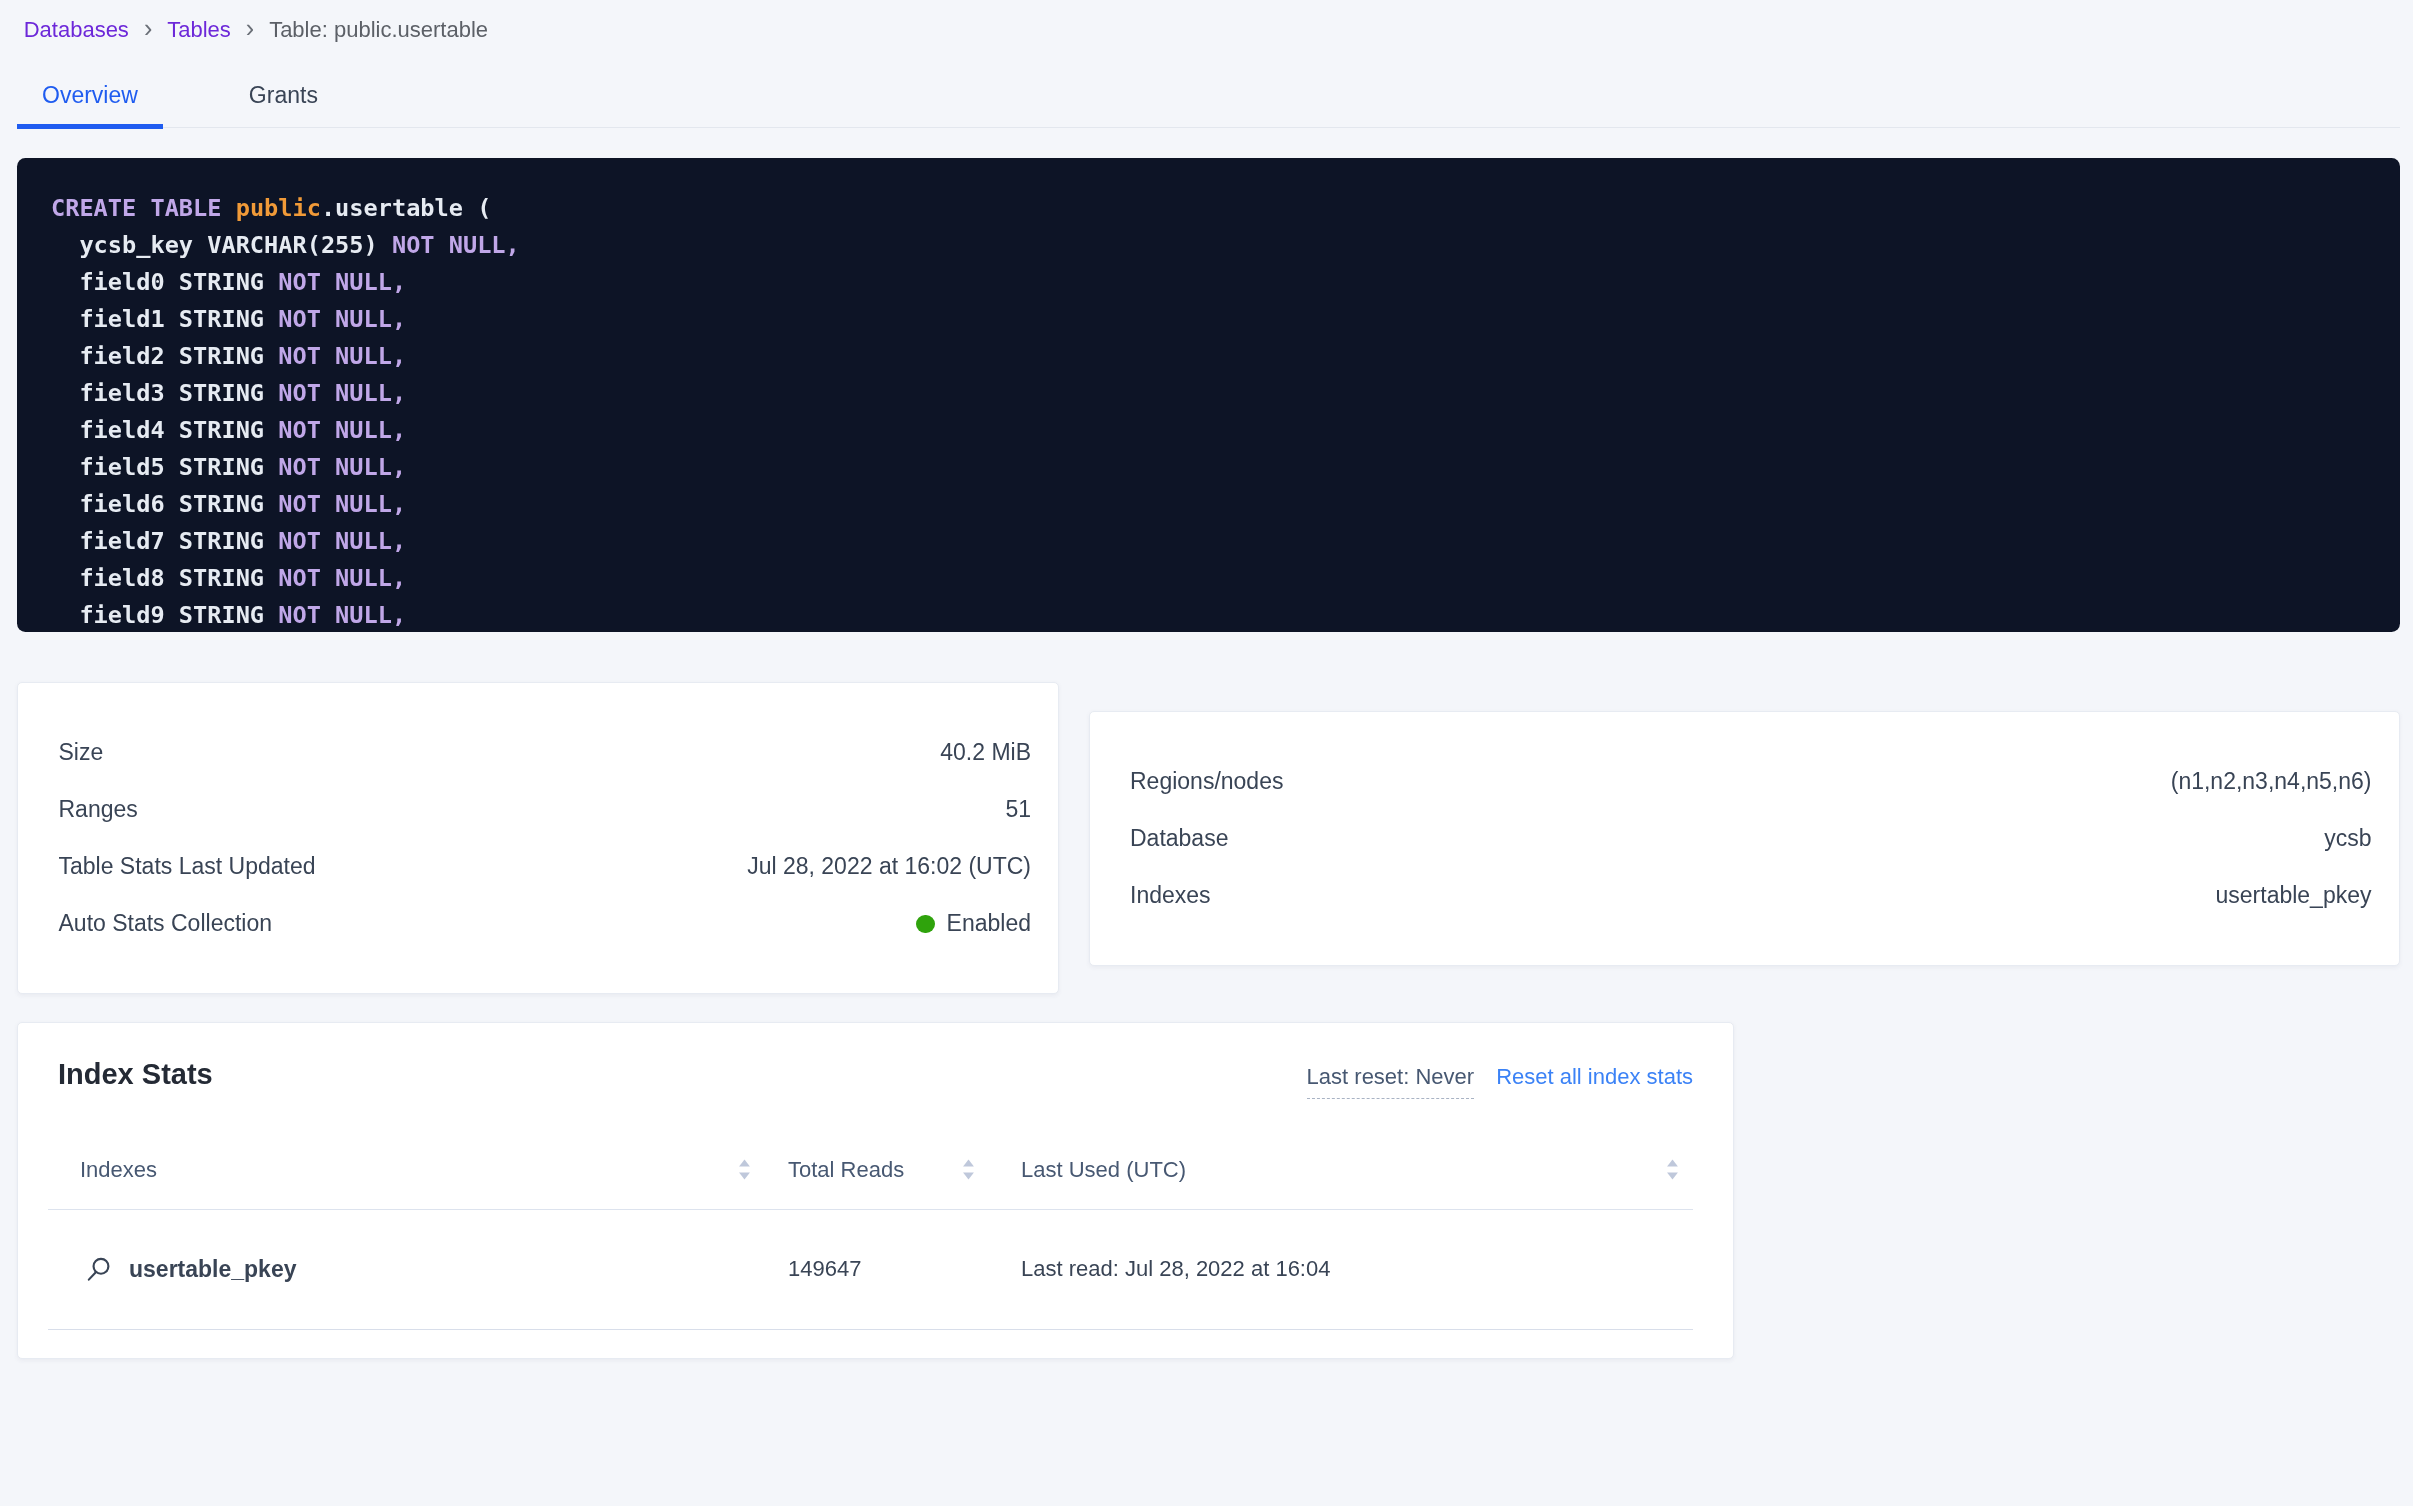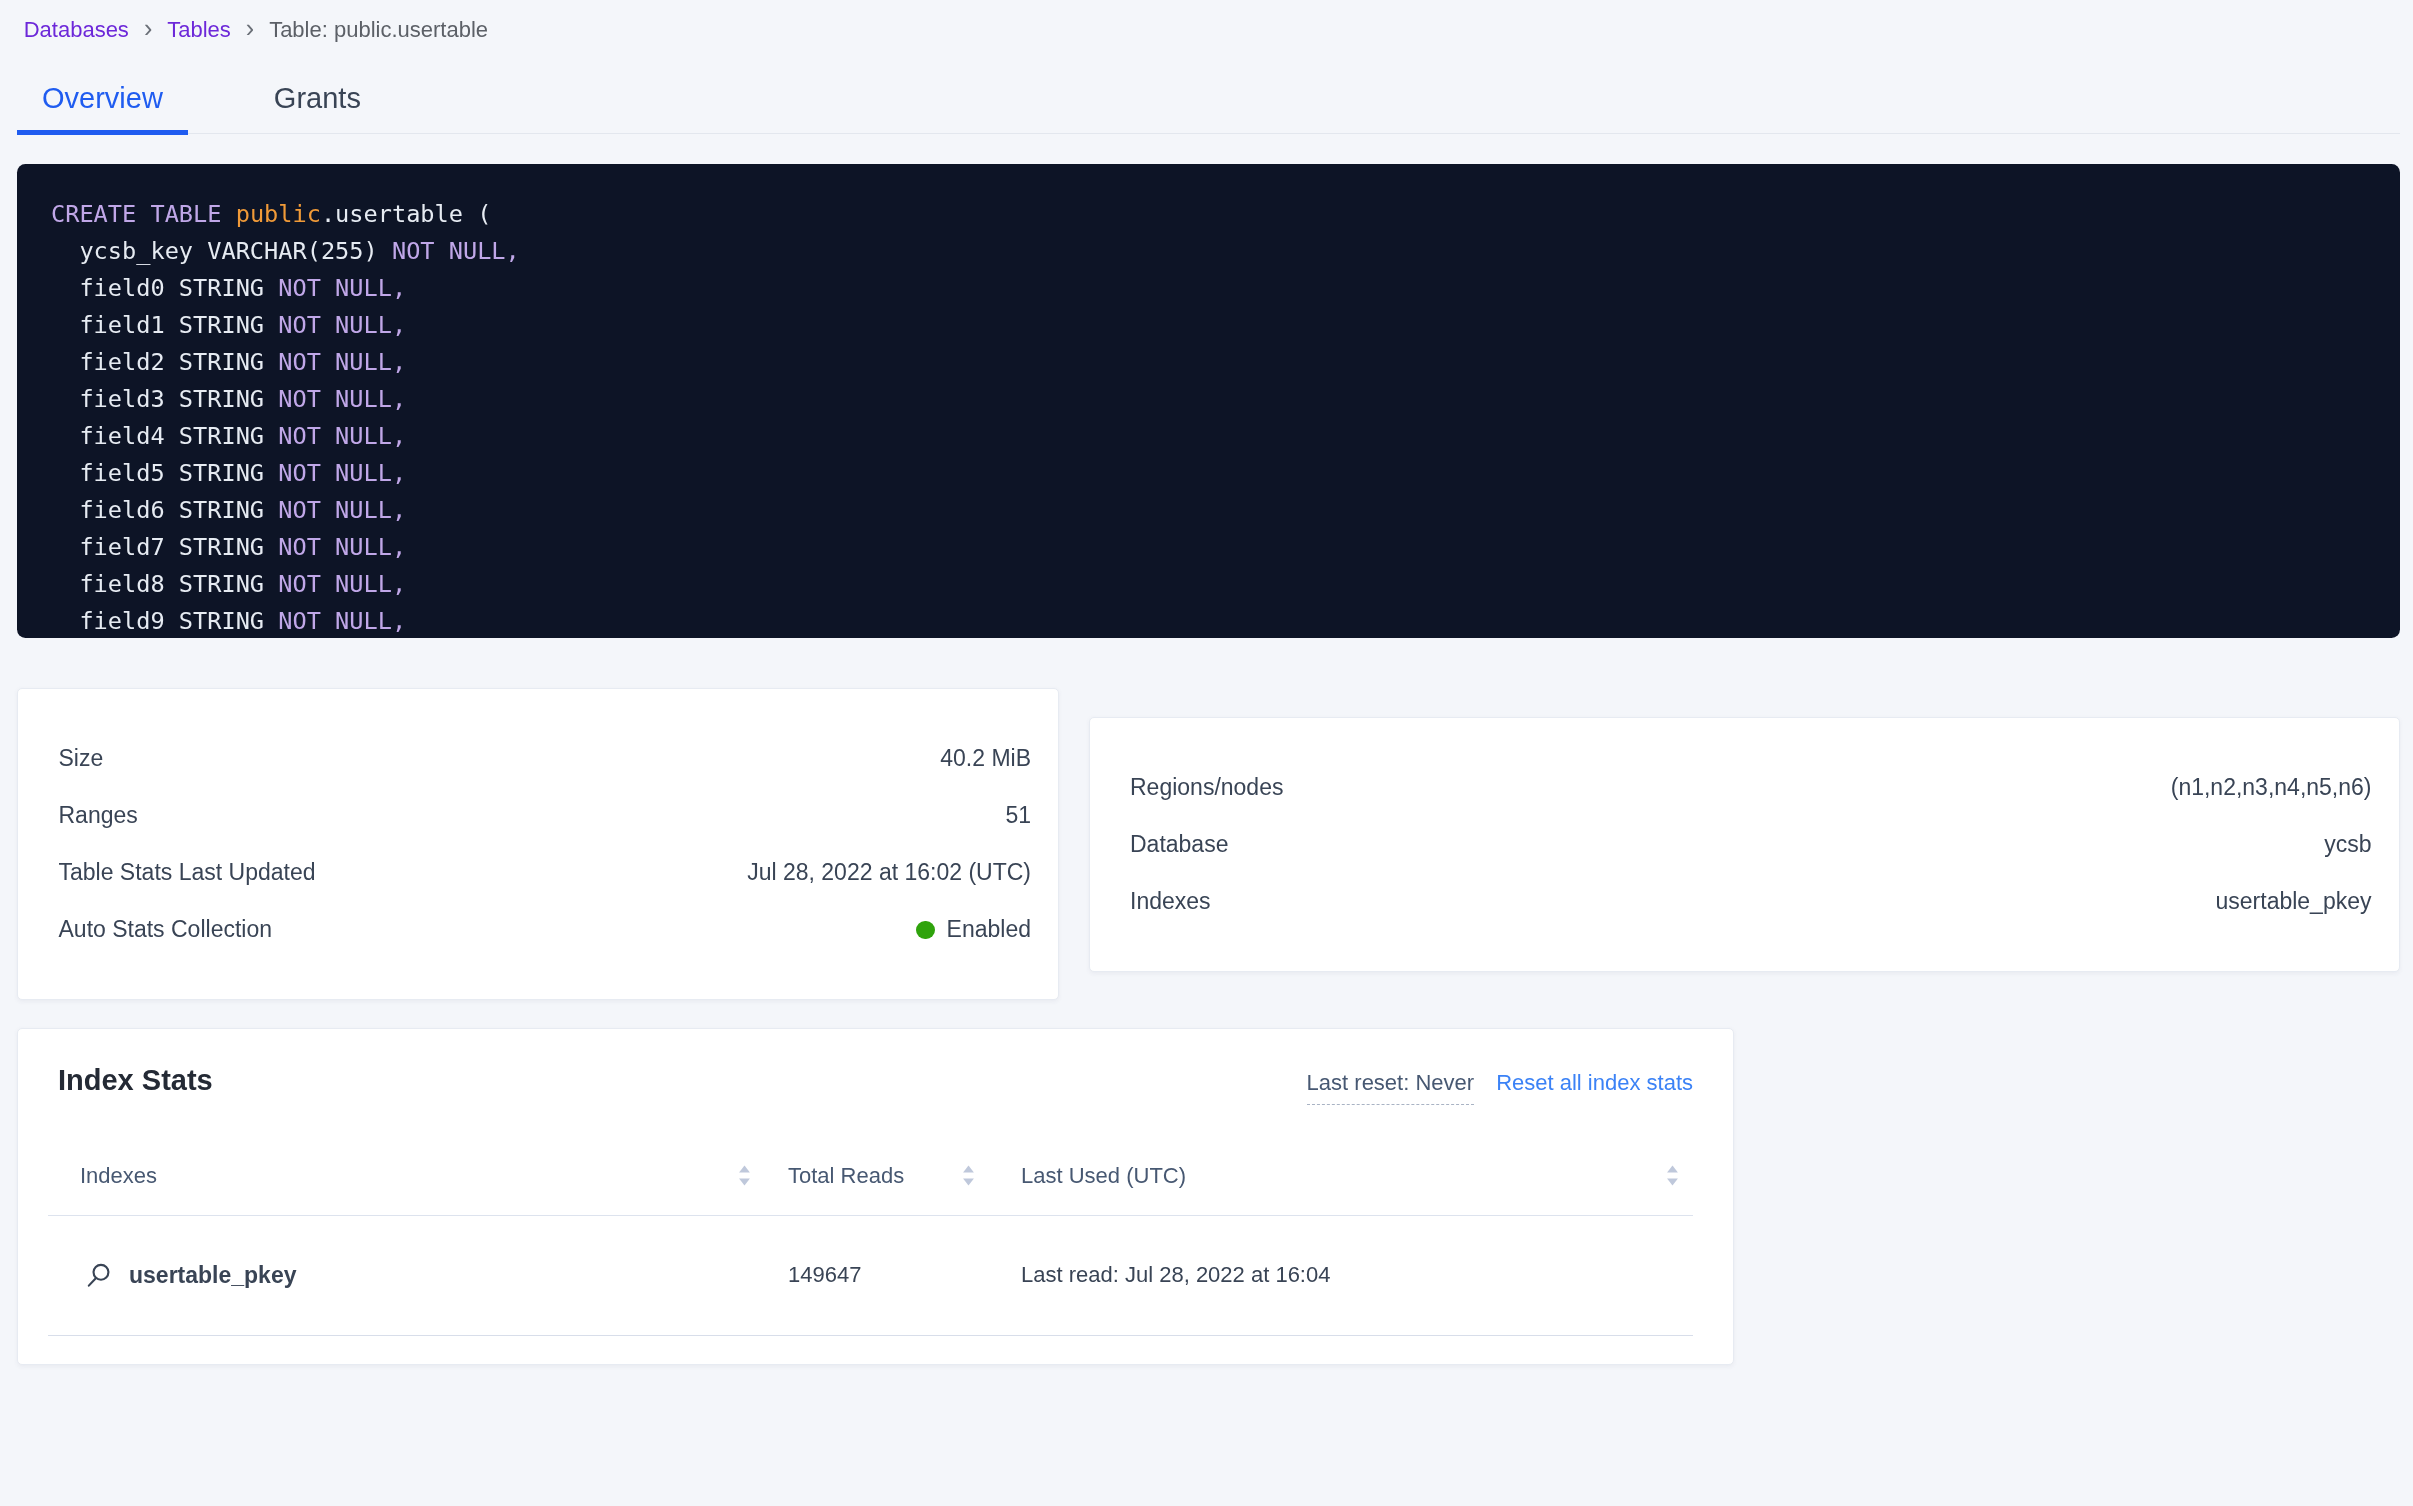--- a/index.html
+++ b/index.html
@@ -18,32 +18,32 @@
   .crumb-current { color: #5c6067; }
   .crumb-sep { color: #6b7078; font-size: 25px; line-height: 22px; transform: translateY(-1.7px); }
 
   
   .title-row { display: flex; align-items: center; gap: 20px; margin: 27px 0 0 6.7px; }
   .title-row h1 { font-size: 34px; font-weight: 600; color: #242a35; letter-spacing: -0.3px; }
   .stack-icon svg { display: block; }
 
   
   .tabs { display: flex; border-bottom: 1.7px solid #e3e7ee; margin-top: 39px; }
-  .tab { font-size: 29px; font-weight: 500; color: #394455; padding: 0 25px 15px; margin-bottom: -1.7px;
+  .tab { font-size: 23px; font-weight: 500; color: #394455; padding: 0 25px 15px; margin-bottom: -1.7px;
          border-bottom: 5.9px solid transparent; cursor: pointer; }
   .tab + .tab { margin-left: 61px; }
   .tab.active { color: #1f5cf0; border-bottom-color: #1f5cf0; }
 
   
   .sql {
     margin-top: 30px; height: 474px; overflow: hidden;
     background: #0d1426; border-radius: 8.4px;
     padding: 32px 34px 0 34px;
     font-family: "DejaVu Sans Mono", "Liberation Mono", monospace;
-    font-size: 23.6px; font-weight: 400; line-height: 37px; color: #e6ebf2;
+    font-size: 23.6px; font-weight: 700; line-height: 37px; color: #e6ebf2;
   }
   .sql .line { white-space: pre; }
   .c-k { color: #c0a7e8; }
   .c-s { color: #f09a38; }
 
   
   .cards-row { display: flex; align-items: center; gap: 29.5px; margin-top: 50px; }
   .card { background: #ffffff; border: 0.8px solid #e7ebf2; border-radius: 5px;
           box-shadow: 0 1.7px 4.2px rgba(60, 75, 100, 0.06); }
   .overview-card { width: 1042px; padding: 41px 27px; }

